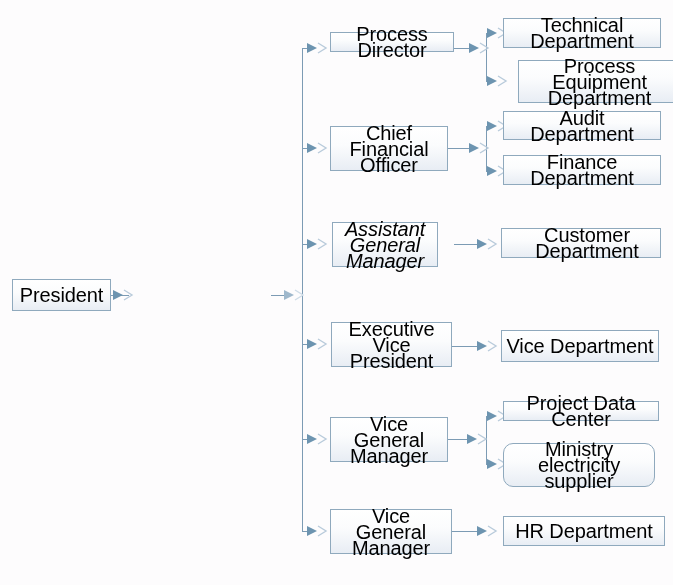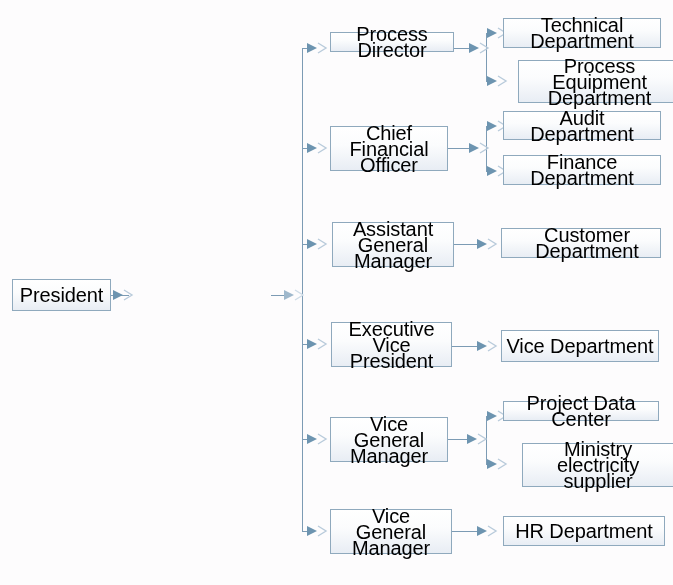--- a/index.html
+++ b/index.html
@@ -203,21 +203,21 @@
     </svg>
 
   <div class="node" style="left:12px;top:279px;width:99px;height:32px;">President</div>
 
 
   <div class="node" style="left:330px;top:32px;width:124px;height:20px;">Process Director</div>
 
   <div class="node" style="left:330px;top:126px;width:118px;height:45px;">Chief Financial
 Officer</div>
 
-  <div class="node" style="left:332px;top:222px;width:122px;height:45px;">Assistant General
+  <div class="node" style="left:332px;top:222px;width:106px;height:45px;font-style:italic;">Assistant General
 Manager</div>
 
   <div class="node" style="left:331px;top:322px;width:121px;height:45px;">Executive Vice
 President</div>
 
   <div class="node" style="left:330px;top:417px;width:118px;height:45px;">Vice General
 Manager</div>
 
   <div class="node" style="left:330px;top:509px;width:122px;height:45px;">Vice General
 Manager</div>
@@ -230,18 +230,18 @@
   <div class="node" style="left:503px;top:111px;width:158px;height:29px;">Audit Department</div>
 
   <div class="node" style="left:503px;top:155px;width:158px;height:30px;">Finance Department</div>
 
   <div class="node" style="left:501px;top:228px;width:160px;height:30px;padding-left:16px;">Customer Department</div>
 
   <div class="node" style="left:501px;top:330px;width:158px;height:32px;">Vice Department</div>
 
   <div class="node" style="left:503px;top:401px;width:156px;height:20px;">Project Data Center</div>
 
-  <div class="node" style="left:522px;top:443px;width:152px;height:44px;">Ministry electricity
+  <div class="node" style="left:503px;top:443px;width:152px;height:44px;border-radius:10px;">Ministry electricity
 supplier</div>
 
   <div class="node" style="left:503px;top:516px;width:162px;height:30px;">HR Department</div>
 
 </div>
 
 </body></html>

